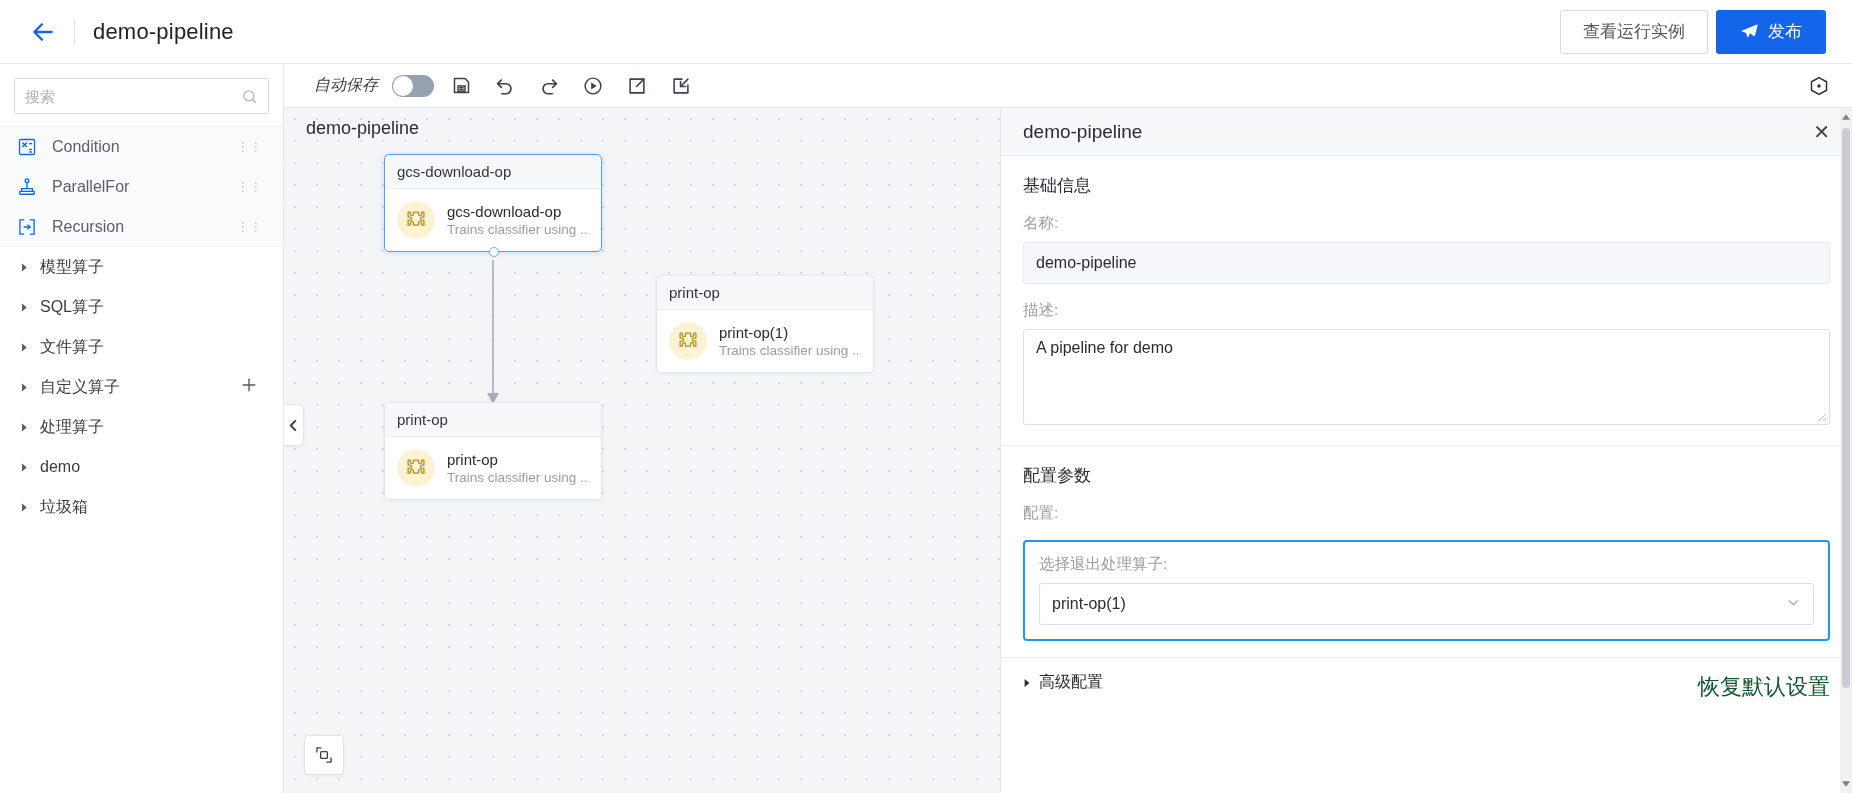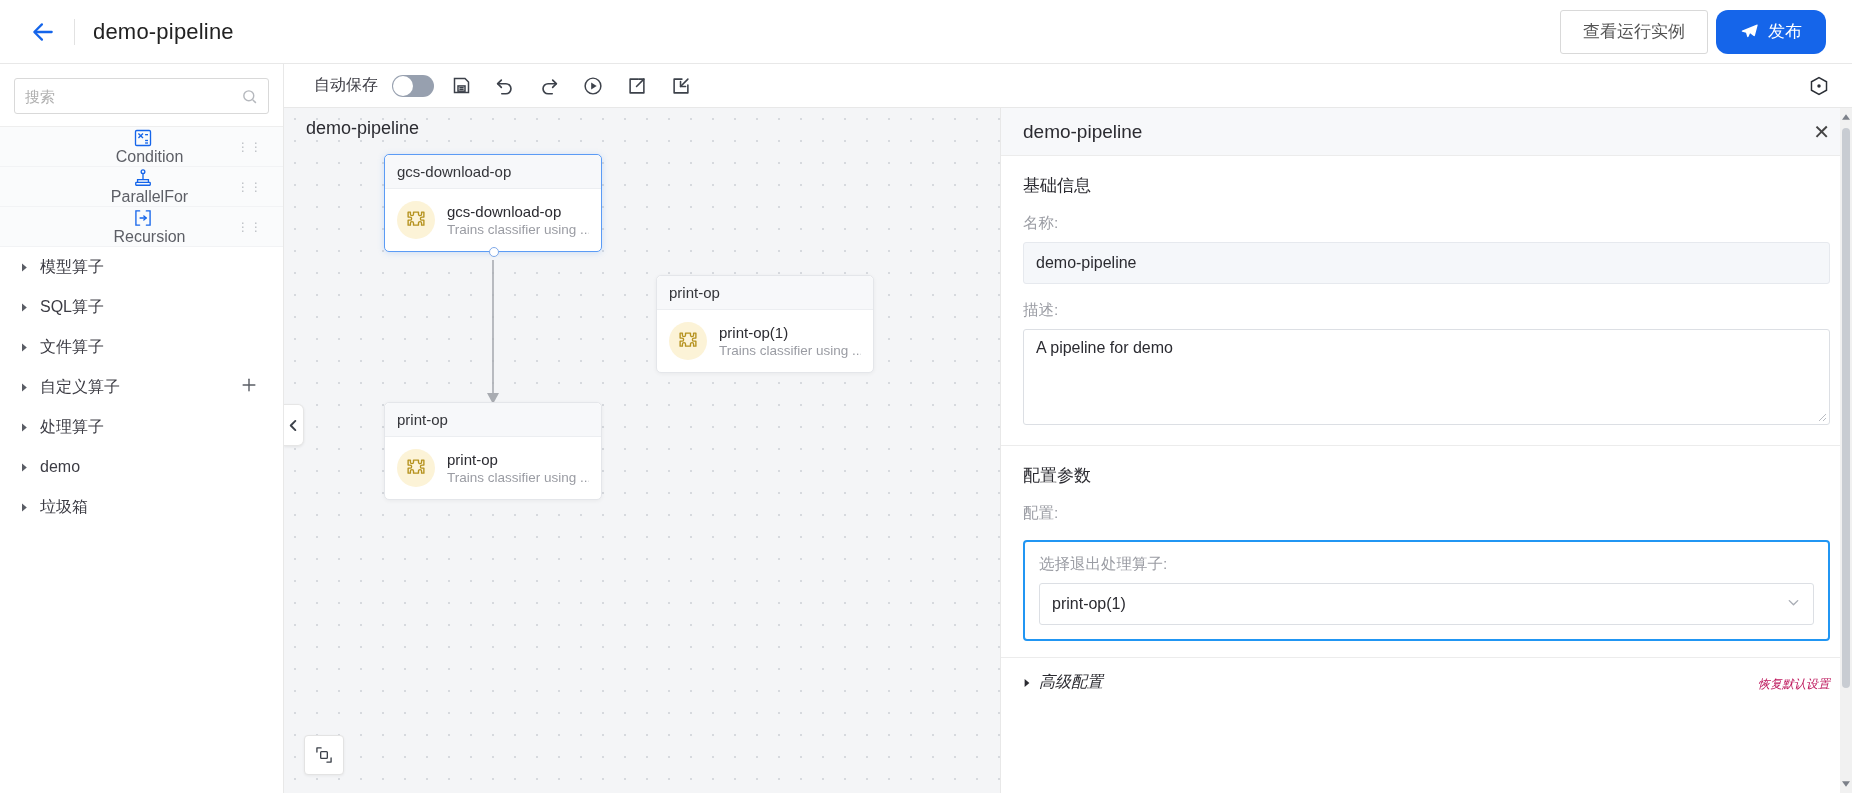--- a/index.html
+++ b/index.html
@@ -26,21 +26,21 @@
   .divider-v { width: 1px; height: 26px; background: #e2e2e2; margin: 0 18px 0 16px; }
   .page-title { font-size: 22px; color: #222; letter-spacing: .2px; }
   .topbar-right { margin-left: auto; display: flex; align-items: center; margin-right: 26px; gap: 8px; }
   .btn-outline {
     height: 44px; padding: 0 22px; border: 1px solid #d9d9d9; background: #fff;
     border-radius: 3px; font-size: 17px; color: #555; cursor: pointer;
     display: flex; align-items: center; justify-content: center;
   }
   .btn-primary {
     height: 44px; padding: 0 24px; border: none; background: #1565ea;
-    border-radius: 12px; font-size: 17px; color: #fff; cursor: pointer;
+    border-radius: 3px; font-size: 17px; color: #fff; cursor: pointer;
     display: flex; align-items: center; gap: 9px;
   }
 
   
   .sidebar {
     position: absolute; top: 64px; left: 0; width: 284px; height: 729px;
     background: #fff; border-right: 1px solid #e8e8e8;
   }
   .search-wrap { padding: 14px 14px 12px 14px; }
   .search-box {
@@ -58,34 +58,34 @@
   .tree-group {
     height: 40px; display: flex; align-items: center; padding-left: 16px;
     font-size: 16px; color: #3c3c44; cursor: pointer; position: relative;
   }
   .caret { width: 16px; display: inline-flex; align-items: center; justify-content: center; margin-right: 8px; color: #555; }
   .caret svg { display: block; }
   .add-ico { position: absolute; right: 24px; top: 50%; transform: translateY(-50%); cursor: pointer; }
   .tree-item {
     height: 40px; display: flex; align-items: center; padding-left: 16px;
     font-size: 16px; color: #5d5f66; cursor: pointer; background: #fafbfc;
-    position: relative; border-bottom: 1px solid #f2f3f5; flex-direction: column;
+    position: relative; border-bottom: 1px solid #f2f3f5;
   }
   .tree-item .op-ico { width: 22px; height: 22px; margin-right: 14px; display: flex; align-items: center; justify-content: center; }
   .drag-handle { position: absolute; right: 20px; top: 50%; transform: translateY(-50%);
     color: #b9bcc2; font-size: 12px; line-height: 6px; letter-spacing: 1px; cursor: grab; }
   .drag-handle i { display:block; font-style: normal; }
 
   
   .canvas-toolbar {
     position: absolute; top: 64px; left: 284px; width: 1568px; height: 44px;
     background: #fff; border-bottom: 1px solid #e8e8e8;
     display: flex; align-items: center; padding: 0 16px;
   }
-  .autosave-label { font-size: 16px; color: #3c3c44; margin-left: 14px; margin-right: 14px; }
+  .autosave-label { font-size: 16px; color: #3c3c44; margin-left: 14px; margin-right: 14px; font-style: italic; }
   .toggle {
     width: 42px; height: 22px; border-radius: 11px; background: #97a0af;
     position: relative; cursor: pointer; flex: none;
   }
   .toggle .knob { position: absolute; left: 1px; top: 1px; width: 20px; height: 20px; border-radius: 50%; background: #fff; }
   .tb-icon { width: 34px; height: 34px; margin-left: 10px; display: flex; align-items: center; justify-content: center; cursor: pointer; color: #3c414a; }
   .tb-spacer { flex: 1; }
 
   
   .canvas {
@@ -164,23 +164,23 @@
   .add-param { display: flex; align-items: center; gap: 10px; color: #1a73e8; font-size: 16.5px; cursor: pointer; }
   .exit-box {
     margin-top: 16px; border: 2px solid #2196f3; border-radius: 4px; padding: 12px 14px 14px 14px;
   }
   .select {
     width: 100%; height: 42px; border: 1px solid #dcdfe4; border-radius: 3px;
     display: flex; align-items: center; padding: 0 12px; font-size: 16px; color: #2b2b31;
     background: #fff; cursor: pointer; margin-top: 8px;
   }
   .select .chev { margin-left: auto; color: #a9adb5; }
-  .panel-footer { padding: 14px 22px; display: flex; align-items: flex-end; font-style: italic; }
+  .panel-footer { padding: 14px 22px; display: flex; align-items: flex-start; }
   .adv { display: flex; align-items: center; gap: 8px; font-size: 16px; color: #2b2b31; cursor: pointer; }
-  .reset-link { margin-left: auto; font-size: 12px; color: #be185d; cursor: pointer; }
+  .reset-link { margin-left: auto; font-size: 22px; color: #14532d; cursor: pointer; }
 
   .panel-scroll {
     position: absolute; right: 0; top: 0; width: 12px; height: 685px; background: #f1f1f1;
   }
   .panel-scroll .thumb { position: absolute; left: 2px; top: 20px; width: 8px; height: 560px; background: #c8ccd2; border-radius: 4px; }
   .panel-scroll .arrow { position: absolute; left: 0; width: 12px; height: 14px; display:flex; align-items:center; justify-content:center; color:#7c8089; cursor: pointer;}
   .panel-scroll .arrow.up { top: 2px; }
   .panel-scroll .arrow.down { bottom: 2px; }
 </style>
 </head>

